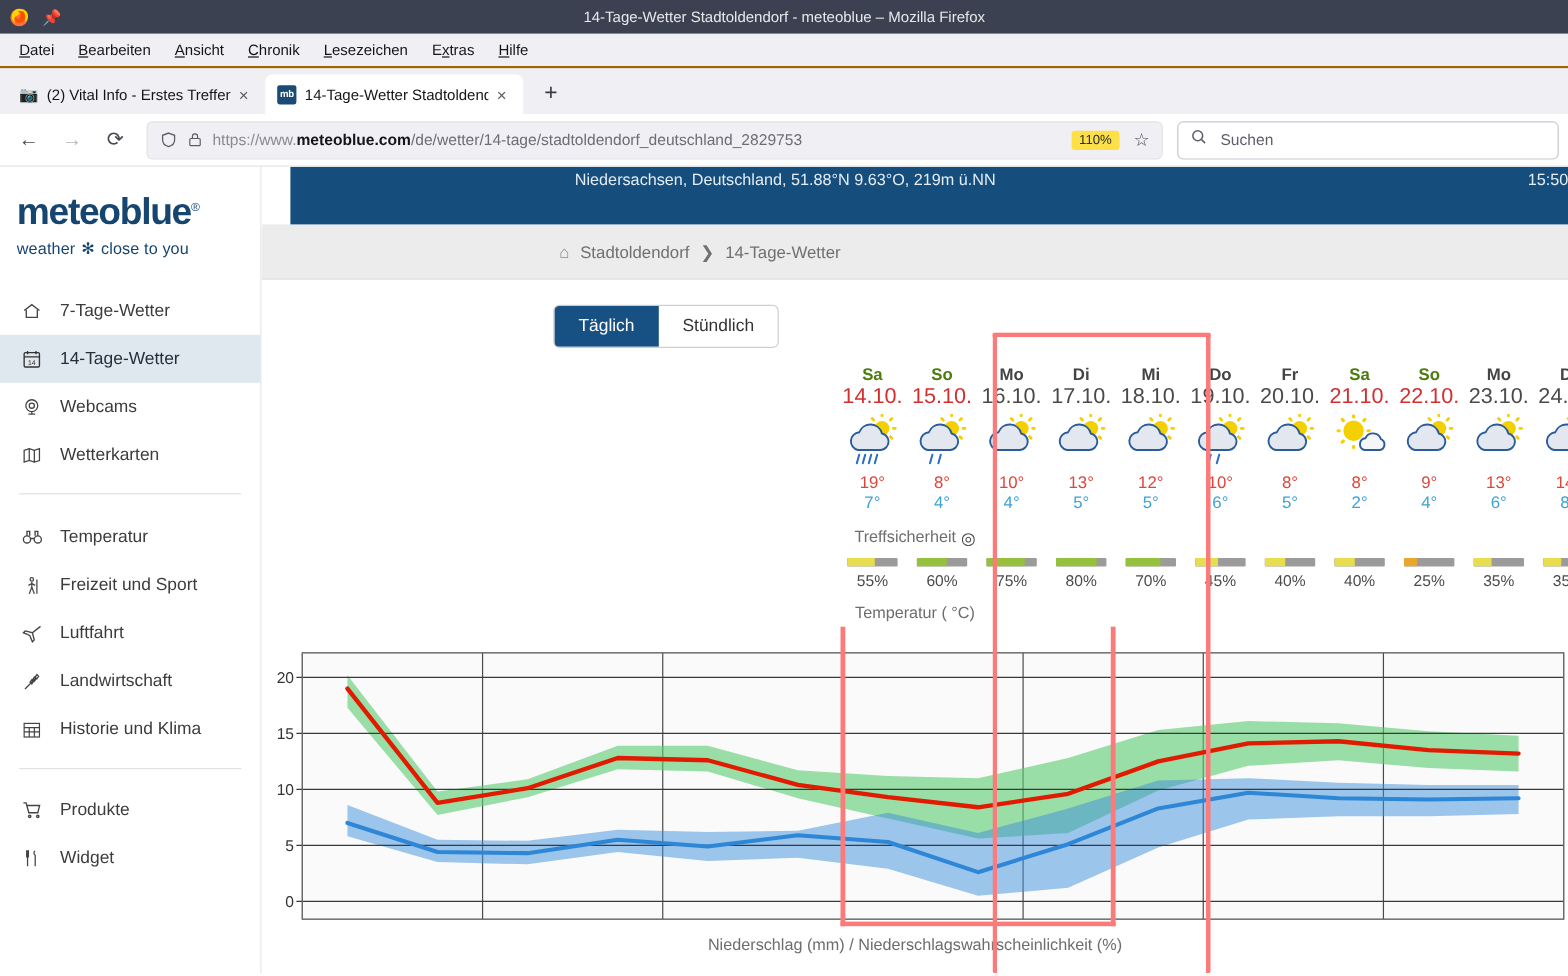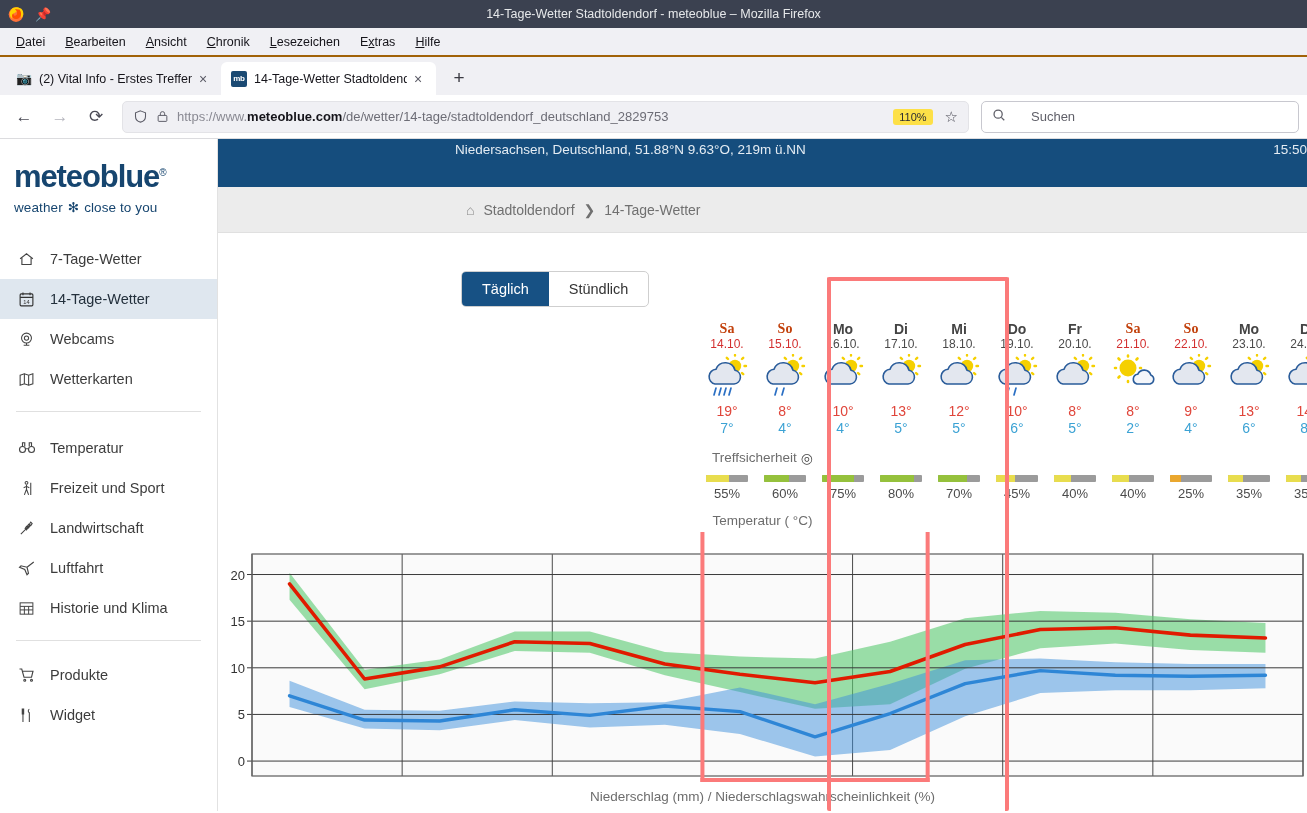--- a/index.html
+++ b/index.html
@@ -77,21 +77,21 @@
   .urltext { flex: 1 1 auto; font-size: 13px; color: #8a8a93; white-space: nowrap; overflow: hidden; }
   .urltext b { color: #15141a; font-weight: 700; }
   .urltext .pathpart { color: #6d6d76; }
   .zoombadge {
     background: #fde047; border-radius: 3px; font-size: 11px; color: #2b2b33;
     padding: 2px 6px; flex: 0 0 auto;
   }
   .star { color: #4a4a55; font-size: 15px; flex: 0 0 auto; padding: 0 4px; }
   .searchbar {
     width: 318px; height: 32px; background: #ffffff; border: 1px solid #c8c8cf;
-    border-radius: 5px; display: flex; align-items: center; gap: 25px;
+    border-radius: 5px; display: flex; align-items: center; gap: 11px;
     padding: 0 10px; flex: 0 0 auto;
   }
   .searchbar .ph { font-size: 13px; color: #5f5f68; }
 
   
   .page { display: flex; height: 672px; background: #fff; }
 
   .sidebar {
     width: 218px; flex: 0 0 218px; background: #fff;
     border-right: 1px solid #e2e2e2; padding-top: 16px;
@@ -116,56 +116,56 @@
   .navitem .ni-ico {
     width: 21px; flex: 0 0 21px; display: flex; align-items: center;
     justify-content: center; color: #3c3c3c;
   }
   .navsep { height: 1px; background: #e0e0e0; margin: 12px 16px; }
 
   .content { flex: 1 1 auto; position: relative; overflow: hidden; background:#fff; }
 
   .bluebar {
     height: 48px; background: #154d7d; color: #dfe9f2; display: flex;
-    align-items: flex-start; position: relative; padding-top: 3px;
+    align-items: flex-start; position: relative; padding-top: 3px; margin-left: 24px;
   }
   .bluebar .loc {
     position: absolute; left: 237px; top: 3px; font-size: 13.5px; color: #e4ecf3;
     white-space: nowrap;
   }
   .bluebar .clock {
     position: absolute; right: 0px; top: 3px; font-size: 13.5px; color: #e4ecf3;
     white-space: nowrap;
   }
 
   .crumbbar {
     height: 46px; background: #ececec; display: flex; align-items: center;
     padding-left: 248px; gap: 9px; border-bottom: 1px solid #e0e0e0;
   }
   .crumbbar a, .crumbbar span { font-size: 14px; color: #707070; }
   .crumb-sep { color: #9a9a9a; font-size: 13px; }
 
-  .tabrow { padding: 38px 0 0 243px; }
+  .tabrow { padding: 21px 0 0 243px; }
   .segmented {
     display: inline-flex; border: 1px solid #cfcfcf; border-radius: 5px;
     overflow: hidden; background: #fff;
   }
   .seg {
     padding: 9px 20px; font-size: 14.5px; color: #333;
   }
   .seg.on { background: #175184; color: #fff; }
 
   
   .daystrip {
     position: relative; margin-top: 14px; display: flex; padding-left: 480px;
   }
   .daycol { width: 58px; flex: 0 0 58px; text-align: center; }
   .d-dow { font-size: 14px; font-weight: 700; color: #444; line-height: 1.15; }
-  .d-dow.we { color: #c2410c; font-family: Liberation Serif, serif; }
-  .d-date { font-size: 12px; color: #4a4a4a; line-height: 1.2; }
+  .d-dow.we { color: #4d7c0f; }
+  .d-date { font-size: 18px; color: #4a4a4a; line-height: 1.2; }
   .d-date.we { color: #d32f2f; }
   .d-icon { height: 42px; display: flex; align-items: center; justify-content: center; margin-top: 4px; }
   .d-max { font-size: 14px; color: #e0453a; margin-top: 6px; line-height: 1.15; }
   .d-min { font-size: 14px; color: #3ba2d4; line-height: 1.15; }
 
   .acc-title {
     text-align: center; font-size: 13.5px; color: #6d6d6d; margin-top: 14px;
     display: flex; align-items: center; justify-content: center; gap: 4px;
   }
   .accstrip { display: flex; padding-left: 480px; margin-top: 9px; }
@@ -331,33 +331,33 @@
         <span class="ni-ico">
           <svg width="17" height="17" viewBox="0 0 24 24" fill="none" stroke="#444" stroke-width="1.5">
               <circle cx="12" cy="4" r="2"></circle>
               <path d="M12 7v6l-3 8M12 13l3 8M12 9l4 2M12 9L8 11M18 4v17"></path>
             </svg>
         </span>
         <span>Freizeit und Sport</span>
       </div>
       <div class="navitem">
         <span class="ni-ico">
+          <svg width="18" height="18" viewBox="0 0 24 24" fill="none" stroke="#444" stroke-width="1.5">
+              <path d="M21 4l-9 7 2 8-2 2-3-7-7-3 2-2 8 2z"></path>
+            </svg>
+        </span>
+        <span>Luftfahrt</span>
+      </div>
+      <div class="navitem">
+        <span class="ni-ico">
           <svg width="17" height="17" viewBox="0 0 24 24" fill="none" stroke="#444" stroke-width="1.5">
               <path d="M4 20L16 8M10 12l2-3 2 2-2 3zM13 9l2-3 2 2-2 3zM16 6l2-3 2 2-2 3z"></path>
             </svg>
         </span>
         <span>Landwirtschaft</span>
-      </div>
-      <div class="navitem">
-        <span class="ni-ico">
-          <svg width="18" height="18" viewBox="0 0 24 24" fill="none" stroke="#444" stroke-width="1.5">
-              <path d="M21 4l-9 7 2 8-2 2-3-7-7-3 2-2 8 2z"></path>
-            </svg>
-        </span>
-        <span>Luftfahrt</span>
       </div>
       <div class="navitem">
         <span class="ni-ico">
           <svg width="17" height="17" viewBox="0 0 24 24" fill="none" stroke="#444" stroke-width="1.4">
               <rect x="3" y="4" width="18" height="16"></rect>
               <path d="M3 9h18M3 14h18M9 9v11M15 9v11"></path>
             </svg>
         </span>
         <span>Historie und Klima</span>
       </div>

